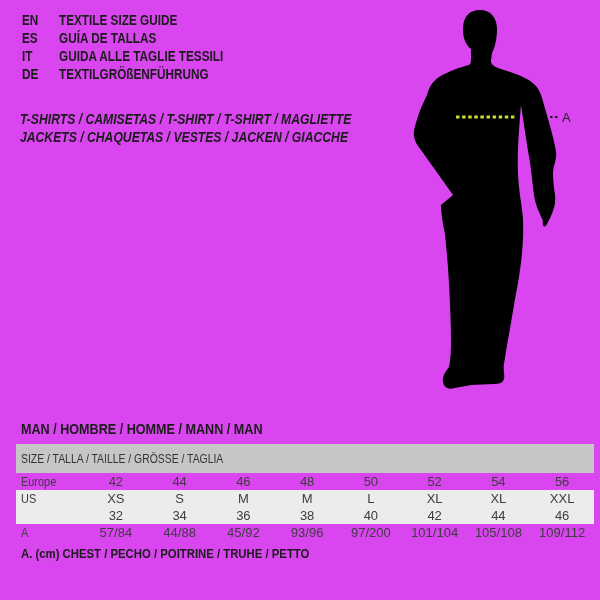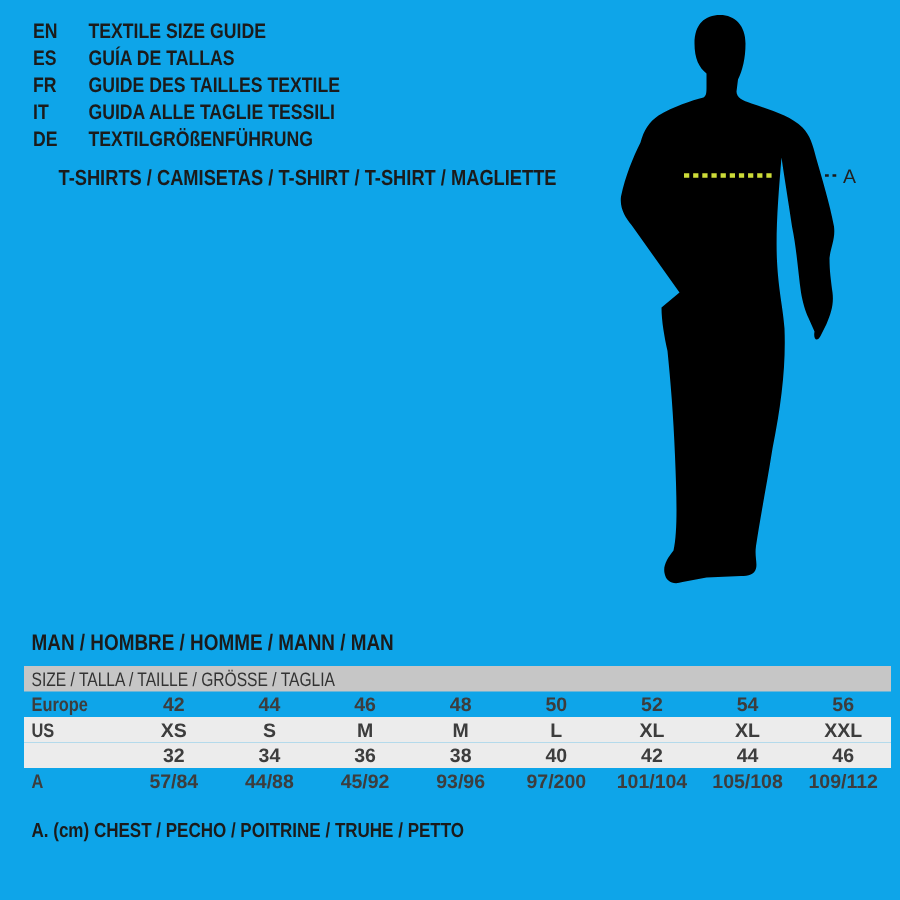--- a/index.html
+++ b/index.html
@@ -1,41 +1,41 @@
 <!DOCTYPE html>
 <html><head>
 <meta charset="utf-8">
 <style>
   html,body { margin:0; padding:0; background:#fff; }
   .canvas {
-    position:relative; width:600px; height:600px; background:#0ea5e9;
+    position:relative; width:600px; height:600px; background:#d946ef;
     font-family:"Liberation Sans", sans-serif; color:#1b1b1b; overflow:hidden;
   }
   .cond { display:inline-block; transform:scaleX(0.84); transform-origin:left center; white-space:nowrap; }
   .cond2 { display:inline-block; transform:scaleX(0.80); transform-origin:left center; white-space:nowrap; }
 
   
   .lang-block { position:absolute; left:22px; top:11px; }
   .lang-row { display:flex; height:18px; align-items:center; font-size:14px; font-weight:bold; }
   .lang-code { width:37px; flex:0 0 37px; }
 
   
-  .cat-block { position:absolute; left:39px; top:110px; font-size:14.5px; font-weight:bold; line-height:18px; }
+  .cat-block { position:absolute; left:20px; top:110px; font-size:14.5px; font-weight:bold; line-height:18px;font-style:italic; }
 
   
   .figure-svg { position:absolute; left:408px; top:8px; }
   .figure-svg text { font-family:"Liberation Sans", sans-serif; font-size:13px; fill:#222; }
 
   
   .man-heading { position:absolute; left:21px; top:420px; font-size:15px; font-weight:bold; }
 
   
   .size-table { position:absolute; left:16px; top:444px; width:578px; font-size:13px; color:#3d3d3d; }
-  .t-head { height:17px; background:#c6c6c6; color:#333333; display:flex; align-items:center; padding-left:5px; }
-  .t-row { display:grid; grid-template-columns:68px repeat(8, 1fr); height:17px; align-items:center;font-weight:bold; }
+  .t-head { height:29px; background:#c6c6c6; color:#333333; display:flex; align-items:center; padding-left:5px; }
+  .t-row { display:grid; grid-template-columns:68px repeat(8, 1fr); height:17px; align-items:center; }
   .t-row.zebra { background:#ececec; }
   .t-label { padding-left:5px; }
   .t-cell { text-align:center; }
 
   
   .footnote { position:absolute; left:21px; top:546px; font-size:13.5px; font-weight:bold;text-align:right; }
 </style>
 </head>
 <body>
 
@@ -44,35 +44,32 @@
   <div class="lang-block">
     <div class="lang-row">
       <span class="lang-code"><span class="cond">EN</span></span>
       <span class="cond">TEXTILE SIZE GUIDE</span>
     </div>
     <div class="lang-row">
       <span class="lang-code"><span class="cond">ES</span></span>
       <span class="cond">GUÍA DE TALLAS</span>
     </div>
     <div class="lang-row">
-      <span class="lang-code"><span class="cond">FR</span></span>
-      <span class="cond">GUIDE DES TAILLES TEXTILE</span>
-    </div>
-    <div class="lang-row">
       <span class="lang-code"><span class="cond">IT</span></span>
       <span class="cond">GUIDA ALLE TAGLIE TESSILI</span>
     </div>
     <div class="lang-row">
       <span class="lang-code"><span class="cond">DE</span></span>
       <span class="cond">TEXTILGRÖßENFÜHRUNG</span>
     </div>
   </div>
 
   <div class="cat-block">
     <div><span class="cond">T-SHIRTS / CAMISETAS / T-SHIRT / T-SHIRT / MAGLIETTE</span></div>
+    <div><span class="cond">JACKETS / CHAQUETAS / VESTES / JACKEN / GIACCHE</span></div>
   </div>
 
   <svg class="figure-svg" width="165" height="382" viewBox="0 0 165 382">
     <path fill="#000000" d="
       M 72,2
       C 82,2 89,9 89,21
       C 89,31 87,39 84,45
       L 83,53
       C 83,57 87,59 93,61
       C 105,65 119,69 127,77

